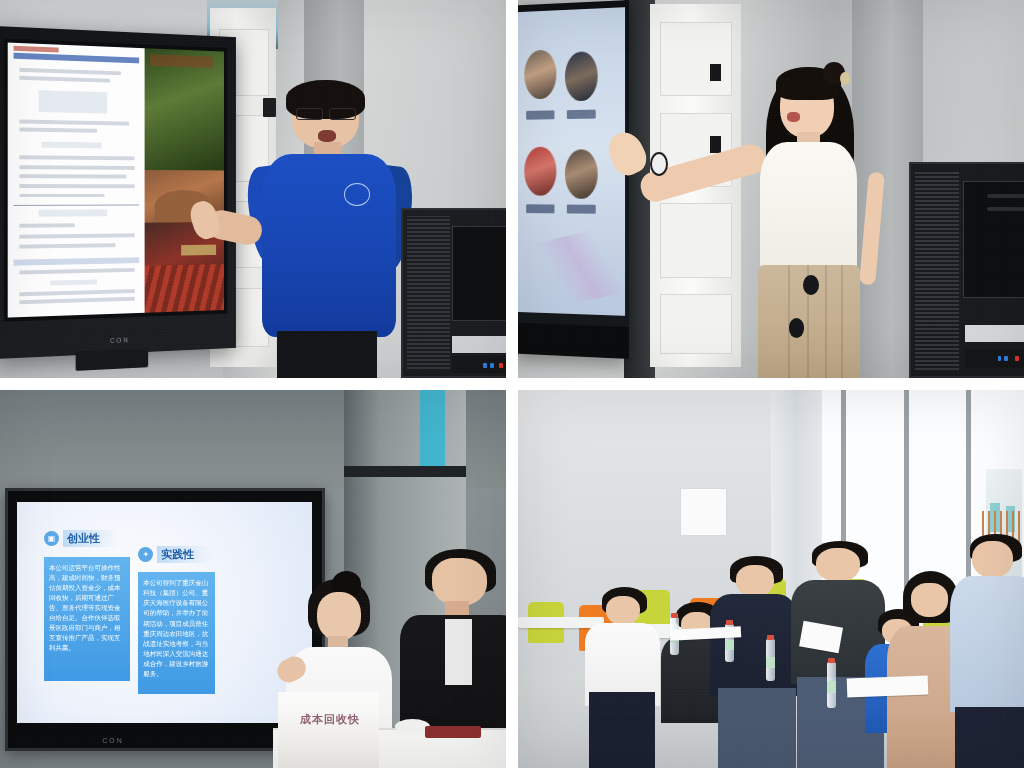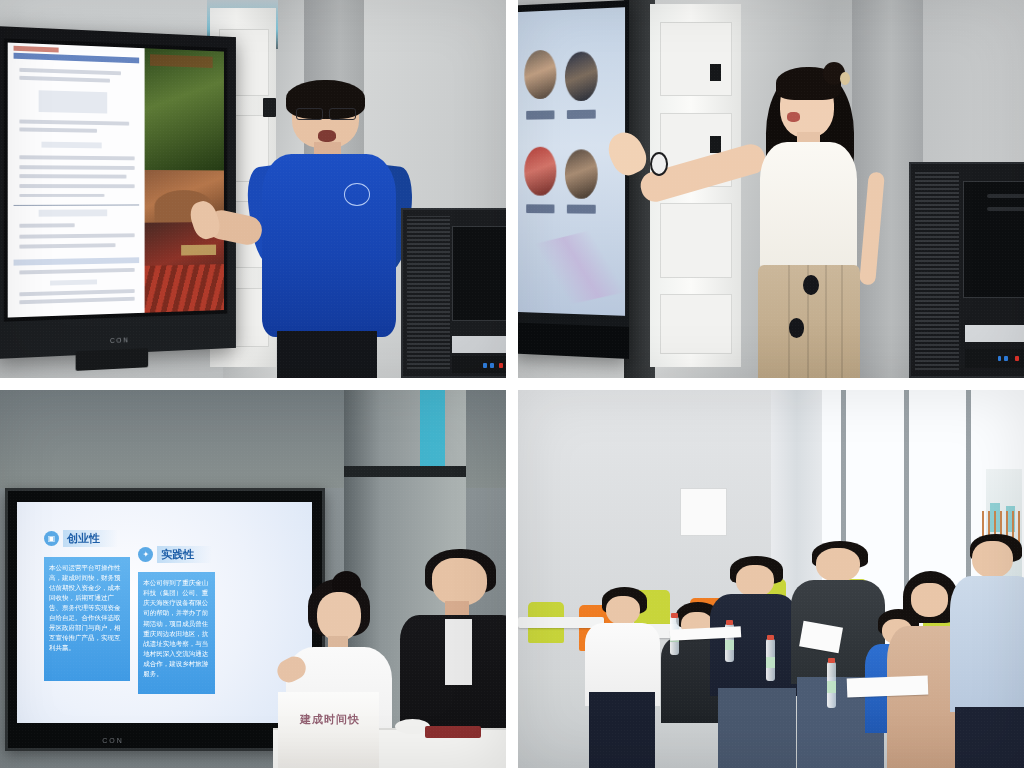--- a/index.html
+++ b/index.html
@@ -424,21 +424,21 @@
     <div class="man3">
       <span class="hair"></span>
         <span class="head"></span>
       <span class="neck"></span>
         <span class="jacket"></span>
         <span class="tee"></span>
     </div>
 
     <div class="table"></div>
     <div class="cloth">
-      <span class="cal">建成时间快</span>
+      <span class="cal">成本回收快</span>
     </div>
     <div class="mouse"></div>
     <div class="pad"></div>
     <div class="grain"></div>
       <div class="vign"></div>
   </div>
 
   <div class="photo p4">
     <div class="abs wallL"></div>
     <div class="winwrap">

